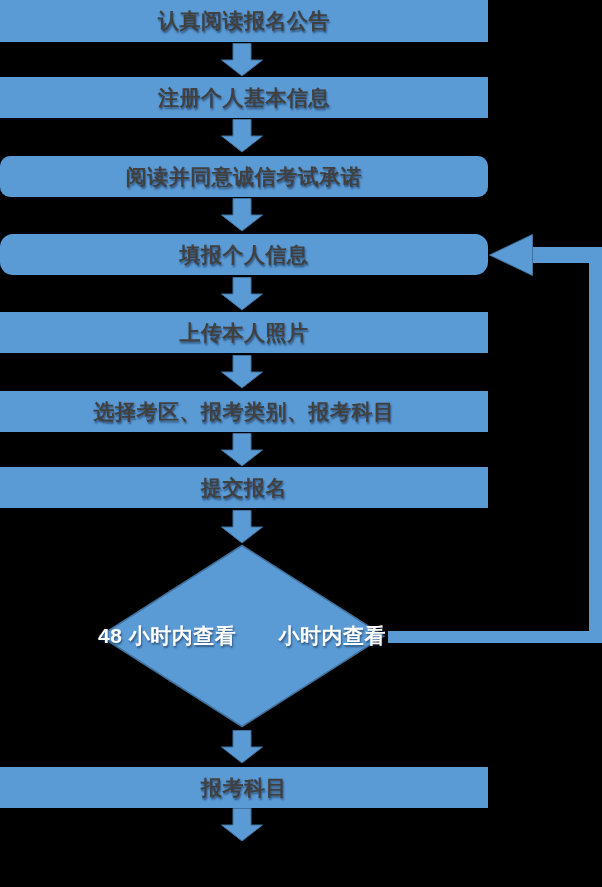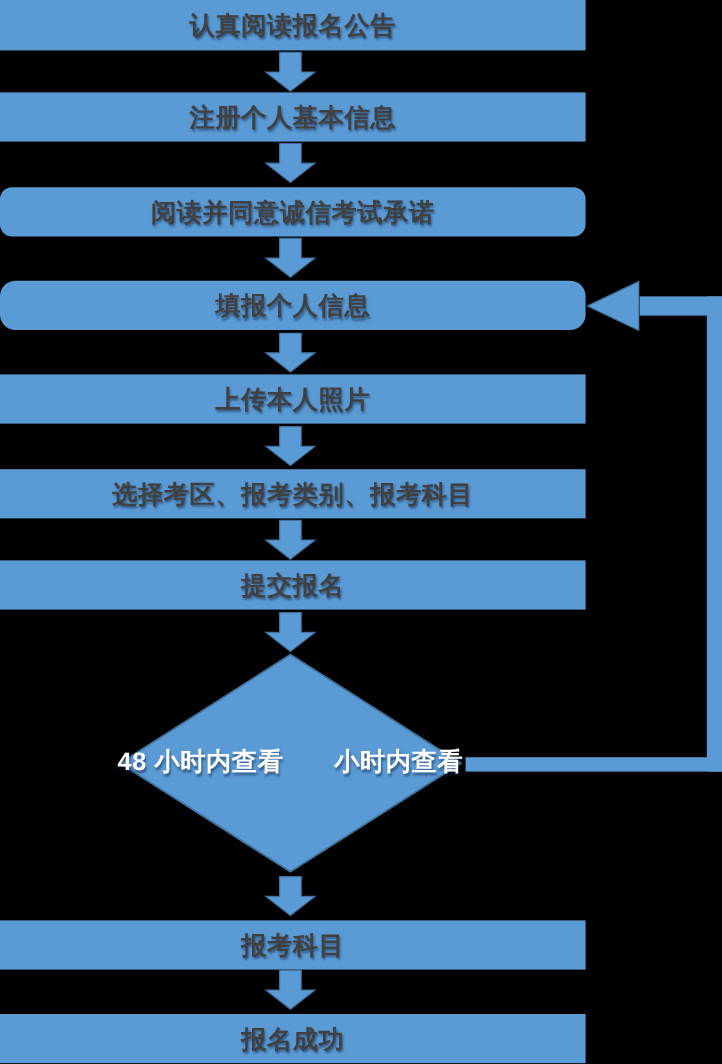--- a/index.html
+++ b/index.html
@@ -119,21 +119,20 @@
 <div class="stage">
 
   <div class="node b1">认真阅读报名公告</div>
   <div class="node b2">注册个人基本信息</div>
   <div class="node b3">阅读并同意诚信考试承诺</div>
   <div class="node b4">填报个人信息</div>
   <div class="node b6">选择考区、报考类别、报考科目</div>
   <div class="node b5">上传本人照片</div>
   <div class="node b7">提交报名</div>
   <div class="node b8">报考科目</div>
-  <div class="node b9">报名成功</div>
 
   <svg class="darrow a1" viewBox="0 0 44 34">
     <polygon points="13,0.5 31,0.5 31,17 42.5,17 22,33 1.5,17 13,17" fill="#5b9bd5" stroke="#41719c" stroke-width="1"></polygon>
   </svg>
   <svg class="darrow a2" viewBox="0 0 44 34">
     <polygon points="13,0.5 31,0.5 31,17 42.5,17 22,33 1.5,17 13,17" fill="#5b9bd5" stroke="#41719c" stroke-width="1"></polygon>
   </svg>
   <svg class="darrow a3" viewBox="0 0 44 34">
     <polygon points="13,0.5 31,0.5 31,17 42.5,17 22,33 1.5,17 13,17" fill="#5b9bd5" stroke="#41719c" stroke-width="1"></polygon>
   </svg>

